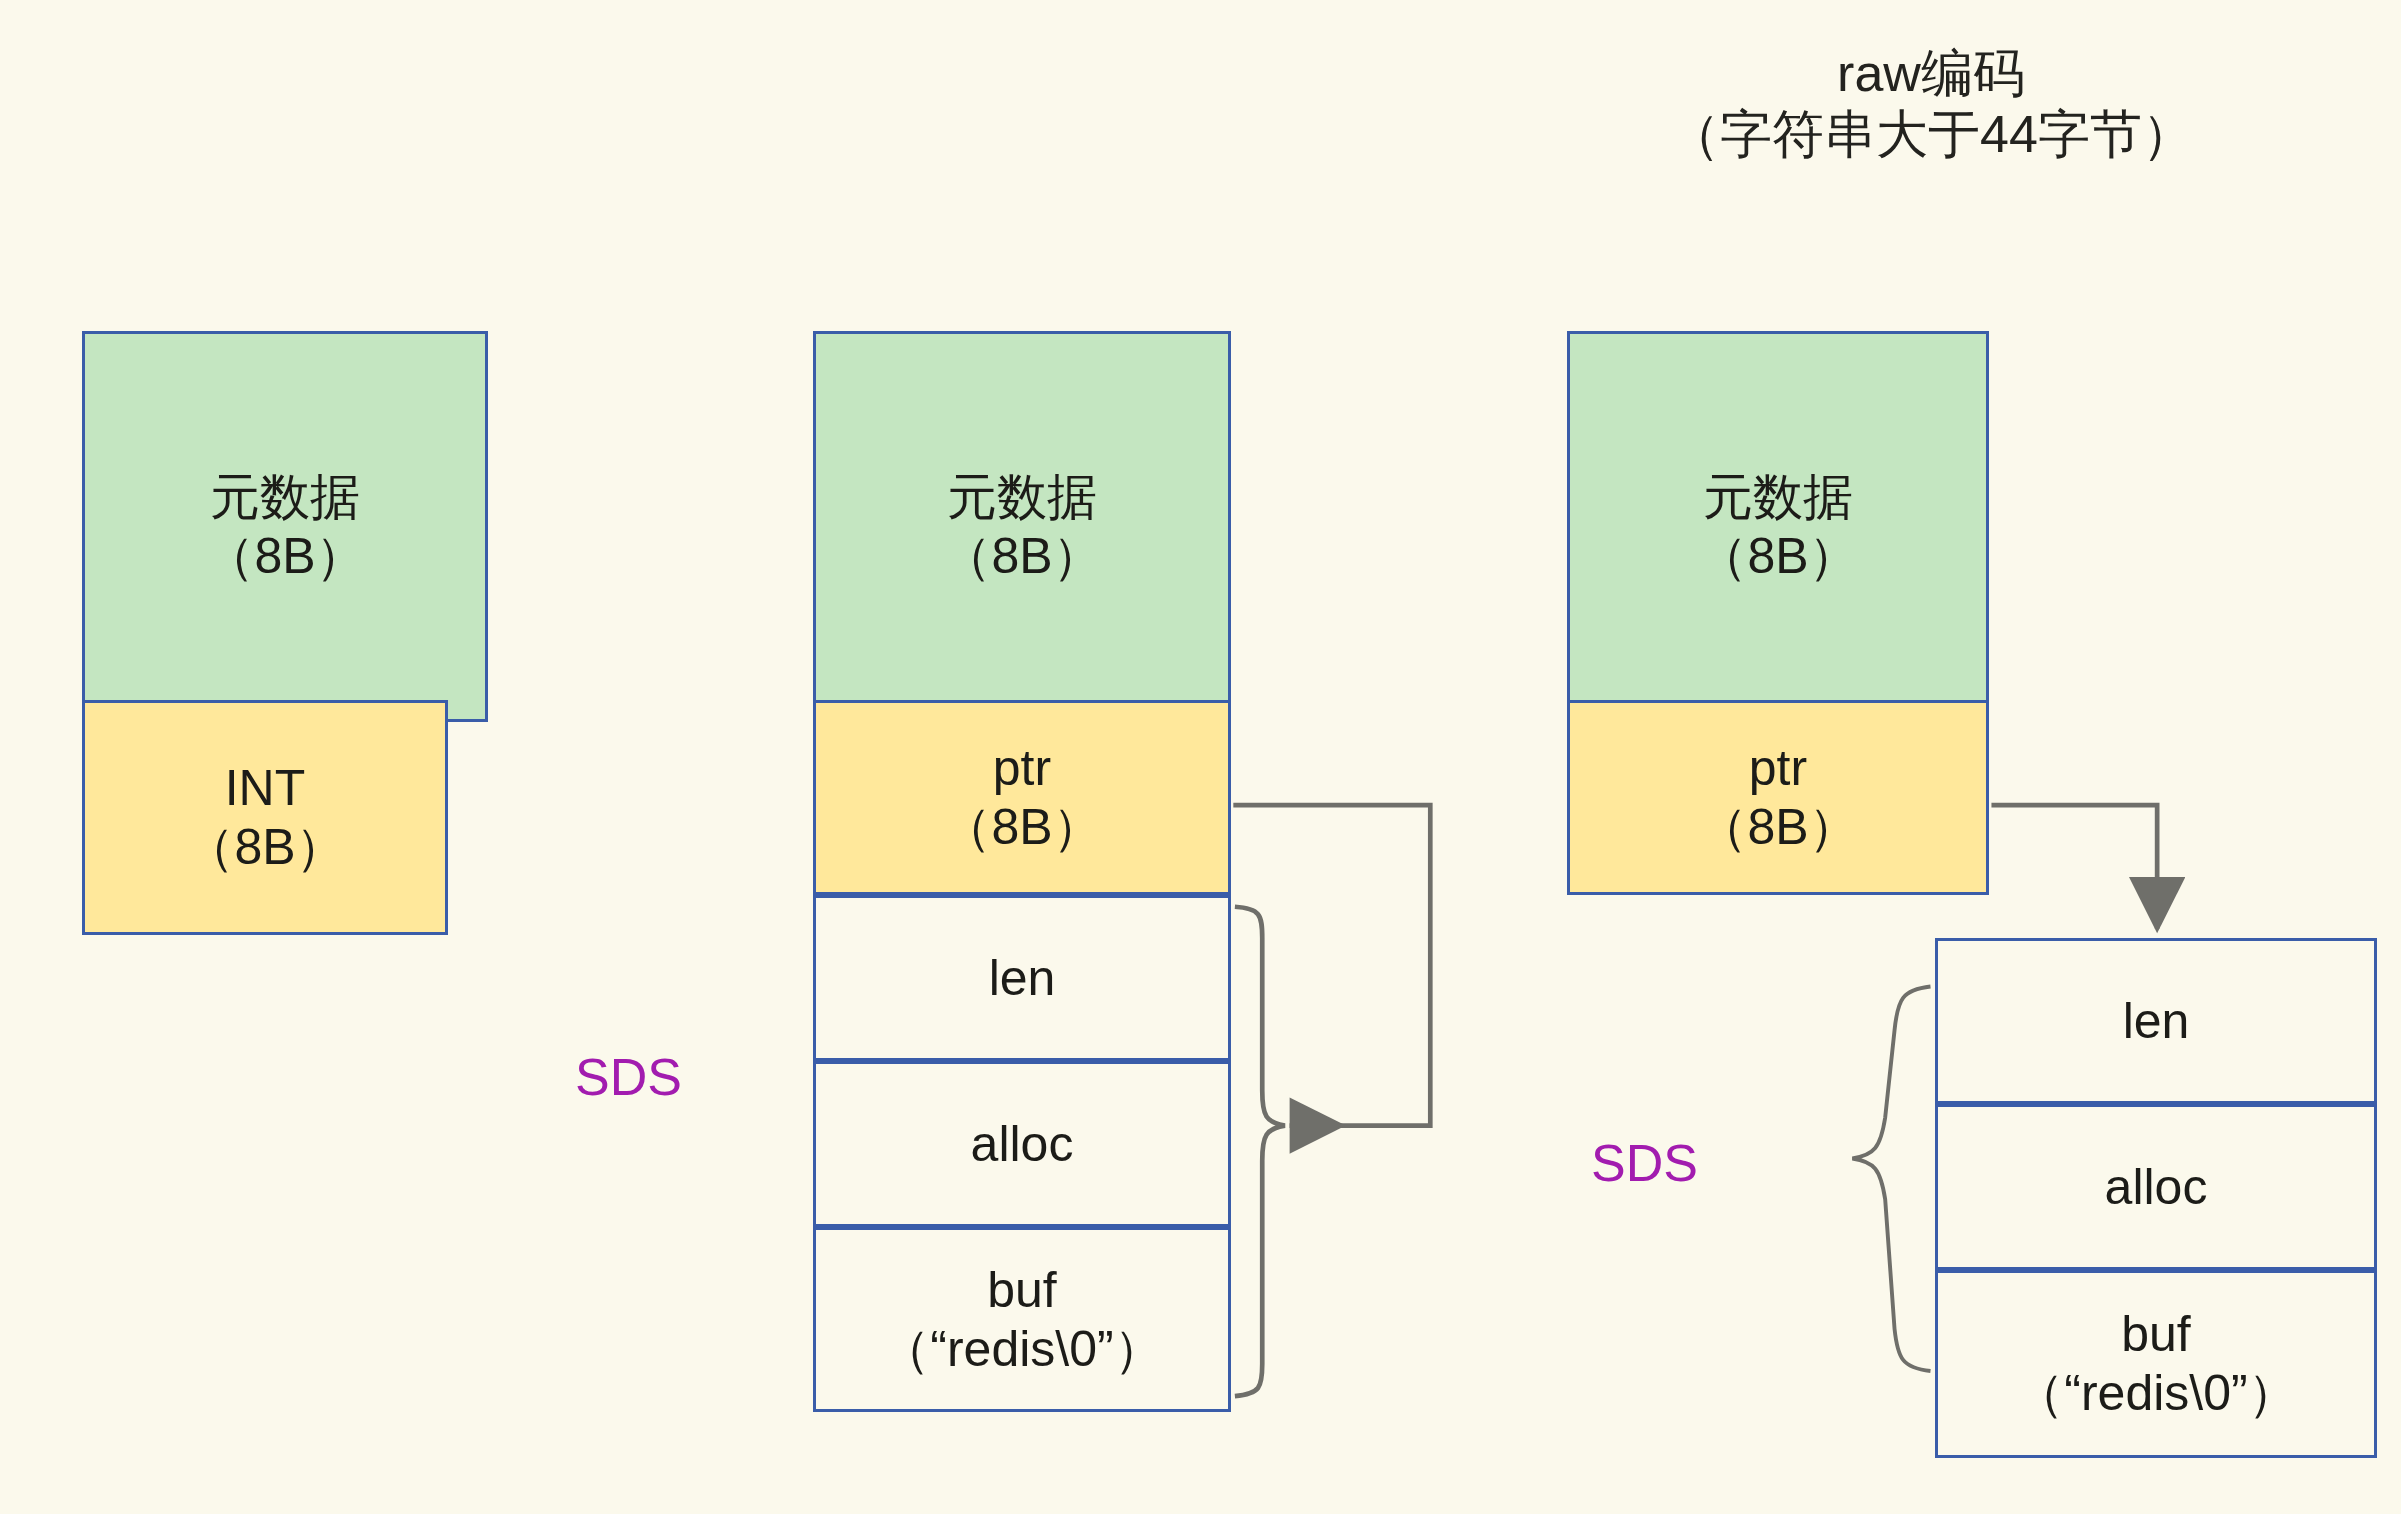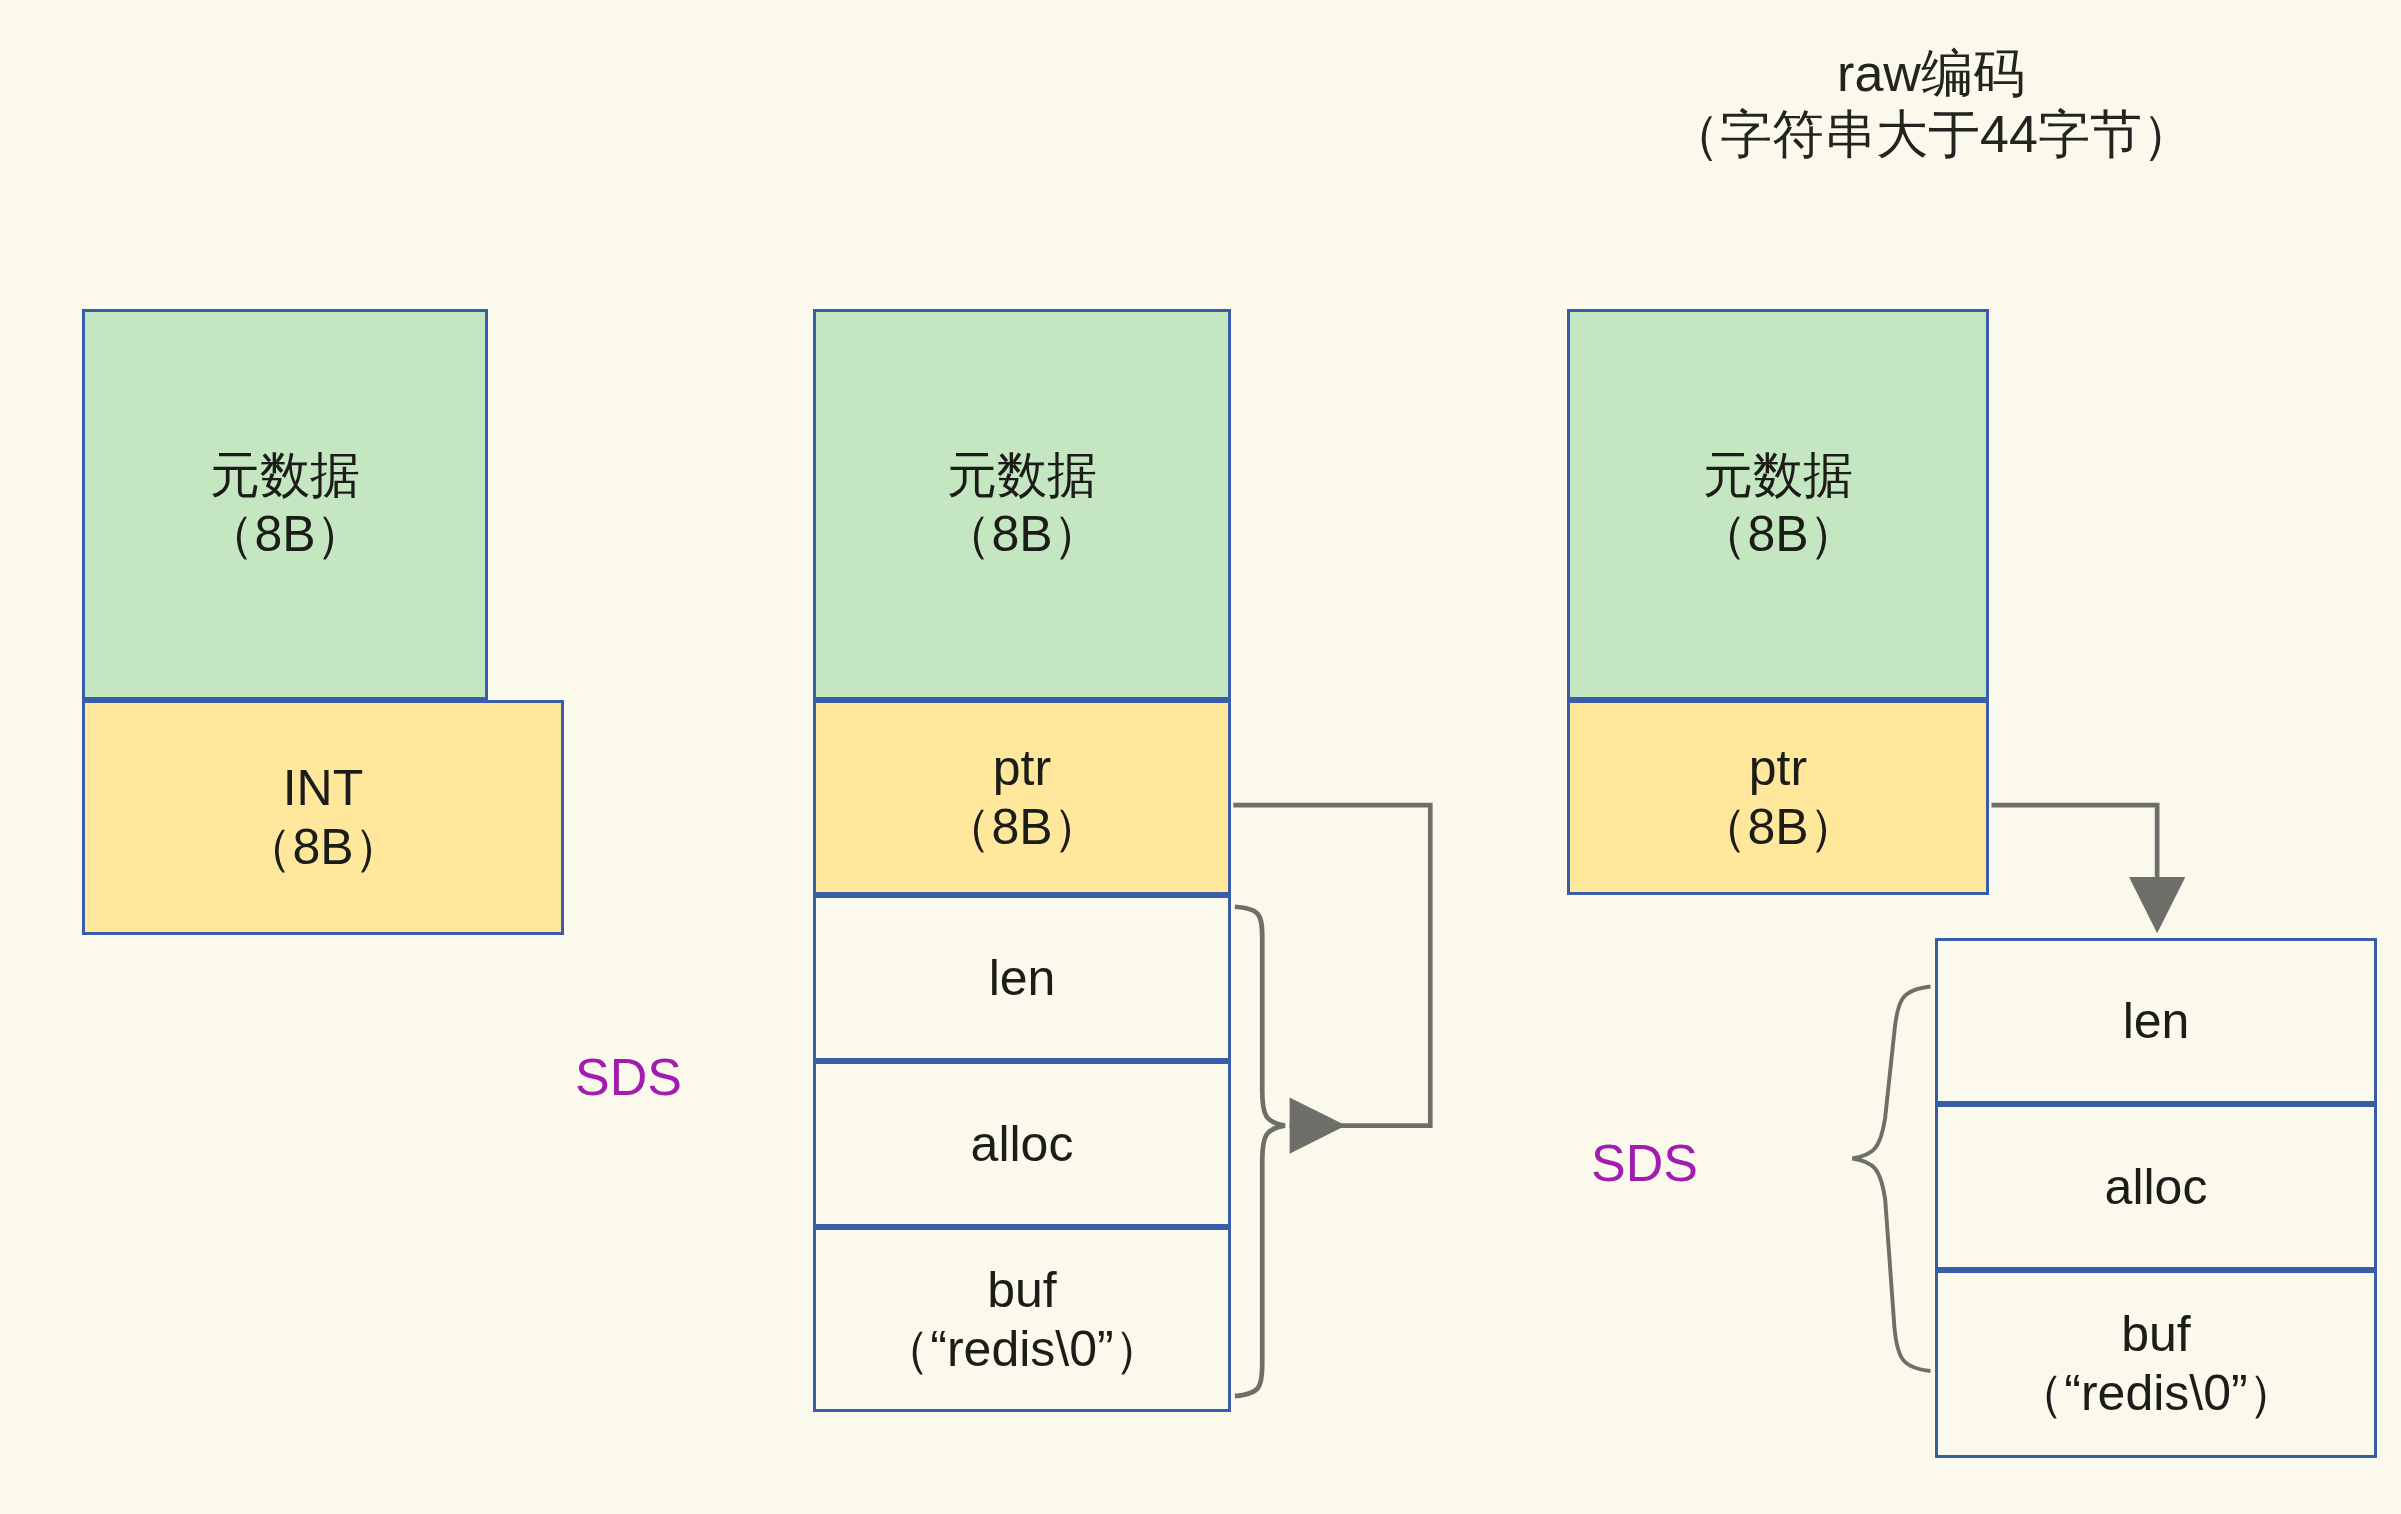--- a/index.html
+++ b/index.html
@@ -48,28 +48,28 @@
     border: 3.9px solid #3a5da9;
     display: flex;
     flex-direction: column;
     align-items: center;
     justify-content: center;
     text-align: center;
     font-size: 50px;
     line-height: 1.18;
     color: #1c1c18;
   }
-  .box.green  { background: #c4e6c1; }
+  .box.green  { background: #c4e6c1; margin-top: 22px; }
   .box.yellow { background: #ffe89b; }
   .box.plain  { background: #fbf9ec; }
   .box .l { display: block; white-space: nowrap; }
 
   
   #col1-meta  { left: 82px; top: 309px;  width: 406px; height: 391px; }
-  #col1-int   { left: 82px; top: 700px;  width: 482px; height: 235px; }
+  #col1-int   { left: 82px; top: 700px;  width: 366px; height: 235px; }
 
   
   #col2-meta  { left: 813px; top: 309px;  width: 418px; height: 391px; }
   #col2-ptr   { left: 813px; top: 700px;  width: 418px; height: 195px; }
   #col2-len   { left: 813px; top: 895px; width: 418px; height: 166px; }
   #col2-alloc { left: 813px; top: 1061px; width: 418px; height: 166px; }
   #col2-buf   { left: 813px; top: 1227px; width: 418px; height: 185px; }
 
   
   #col3-meta  { left: 1567px; top: 309px;  width: 422px; height: 391px; }

